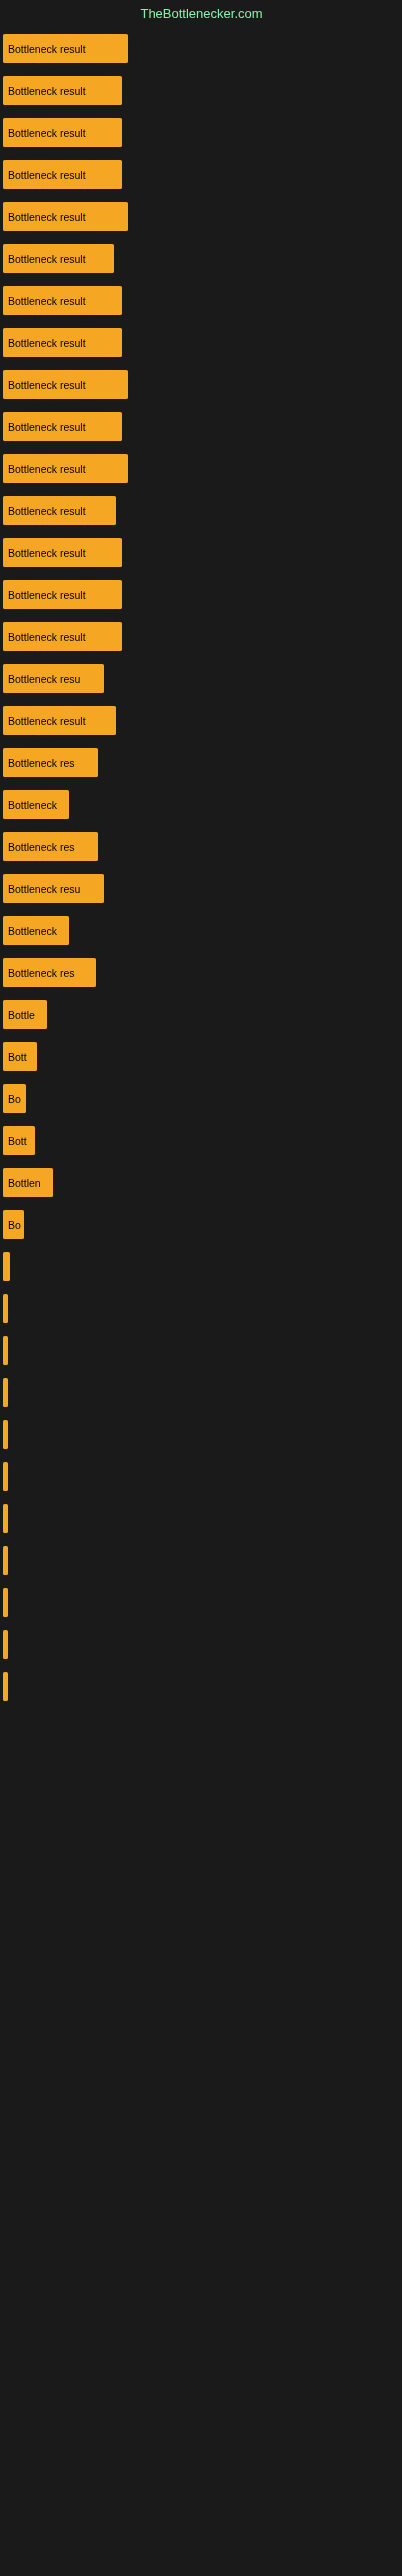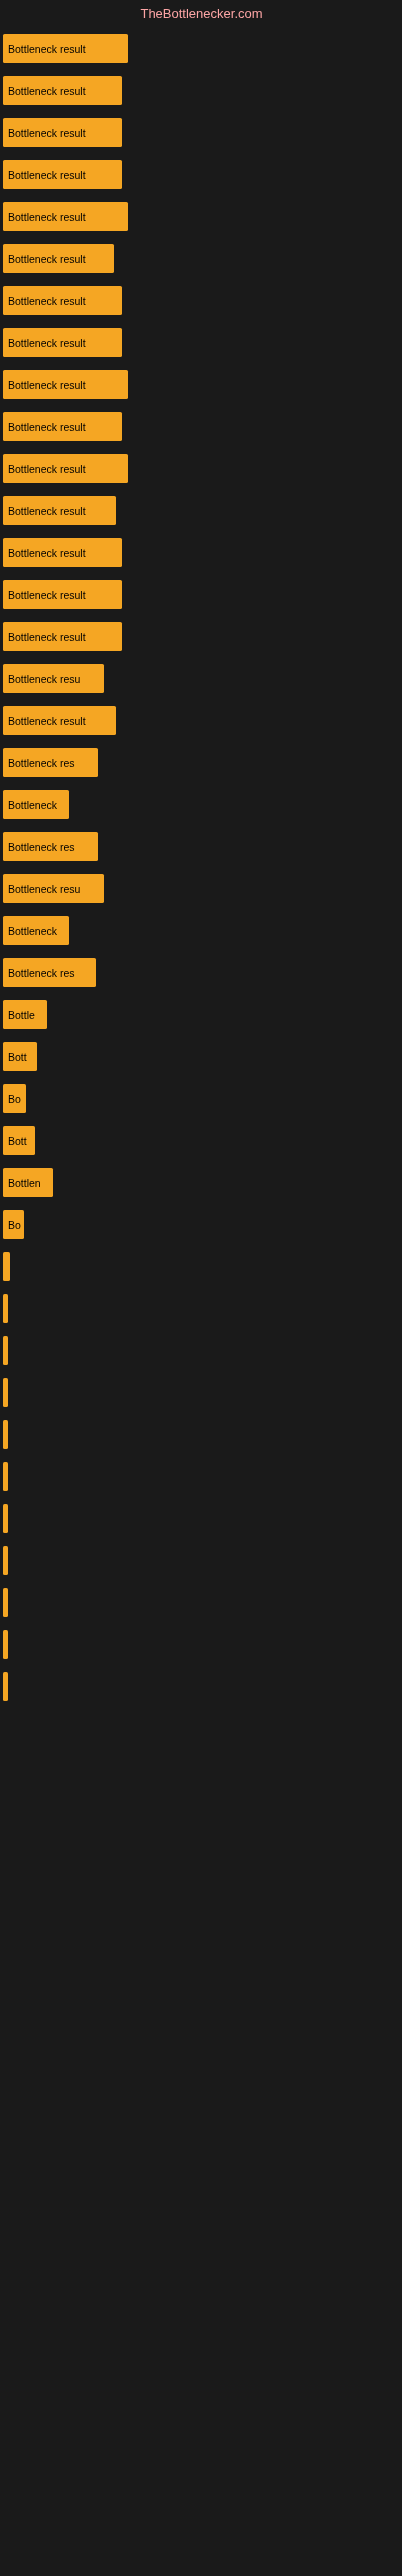--- a/index.html
+++ b/index.html
@@ -9,21 +9,21 @@
     }
     body {
       background-color: #1a1a1a;
       width: 403px;
       min-height: 2576px;
       font-family: Arial, sans-serif;
       position: relative;
     }
     .site-title {
       text-align: center;
-      color: #fca5a5;
+      color: #86efac;
       font-size: 13px;
       padding: 6.4px 0;
       background-color: #1a1a1a;
     }
     .bar-container {
       position: relative;
       height: 42px;
       display: flex;
       align-items: center;
       padding-left: 3.2px;

